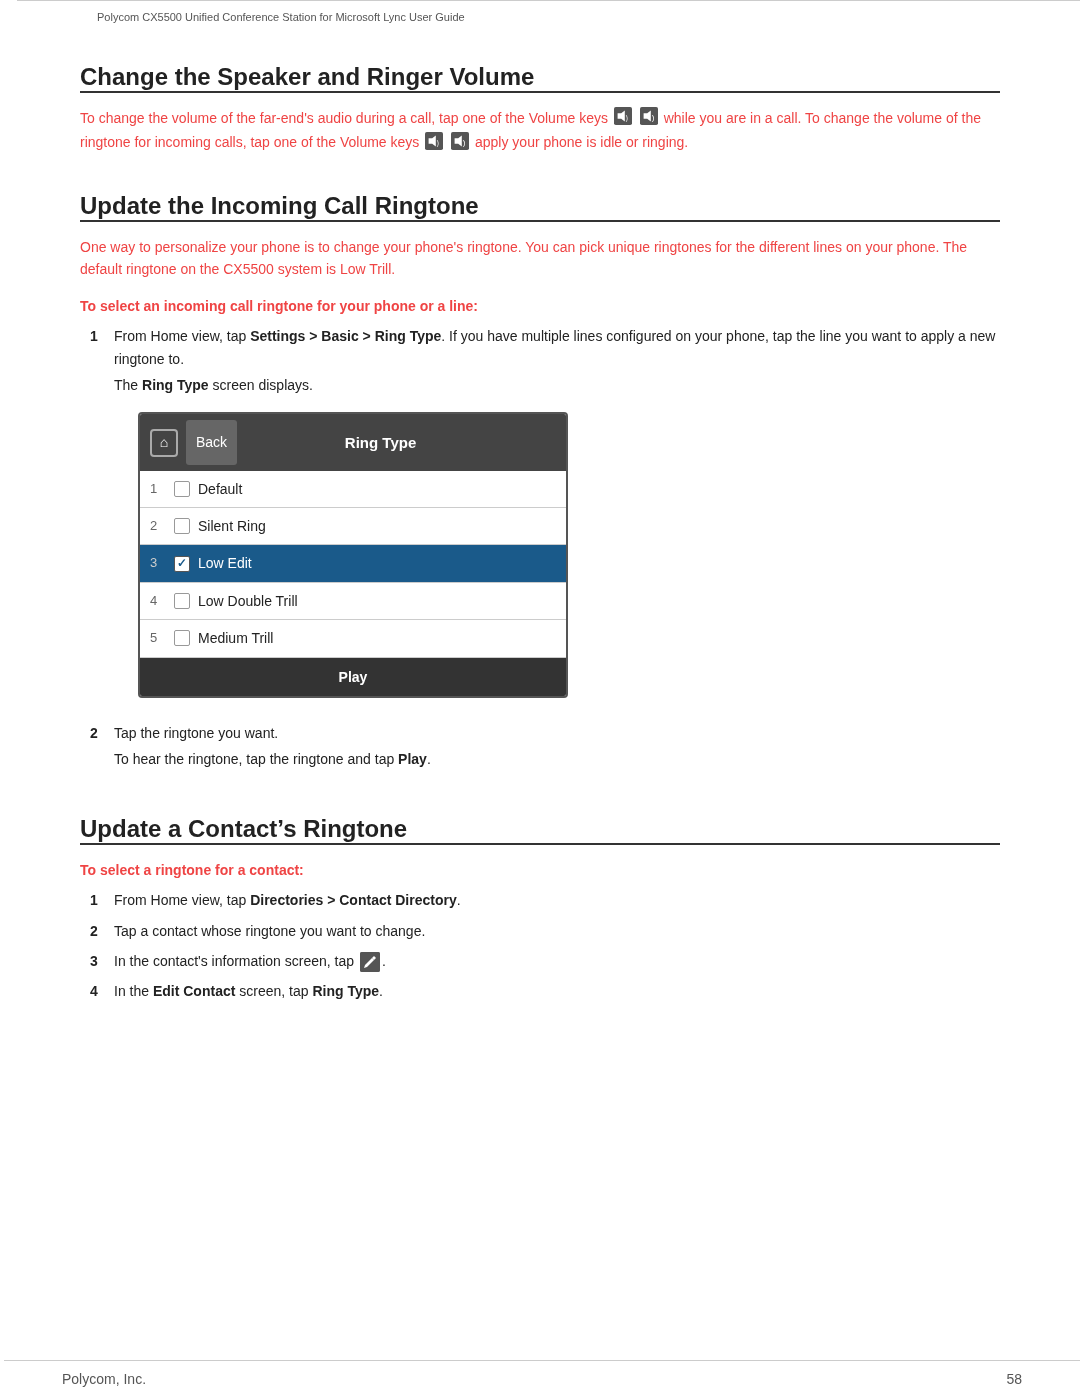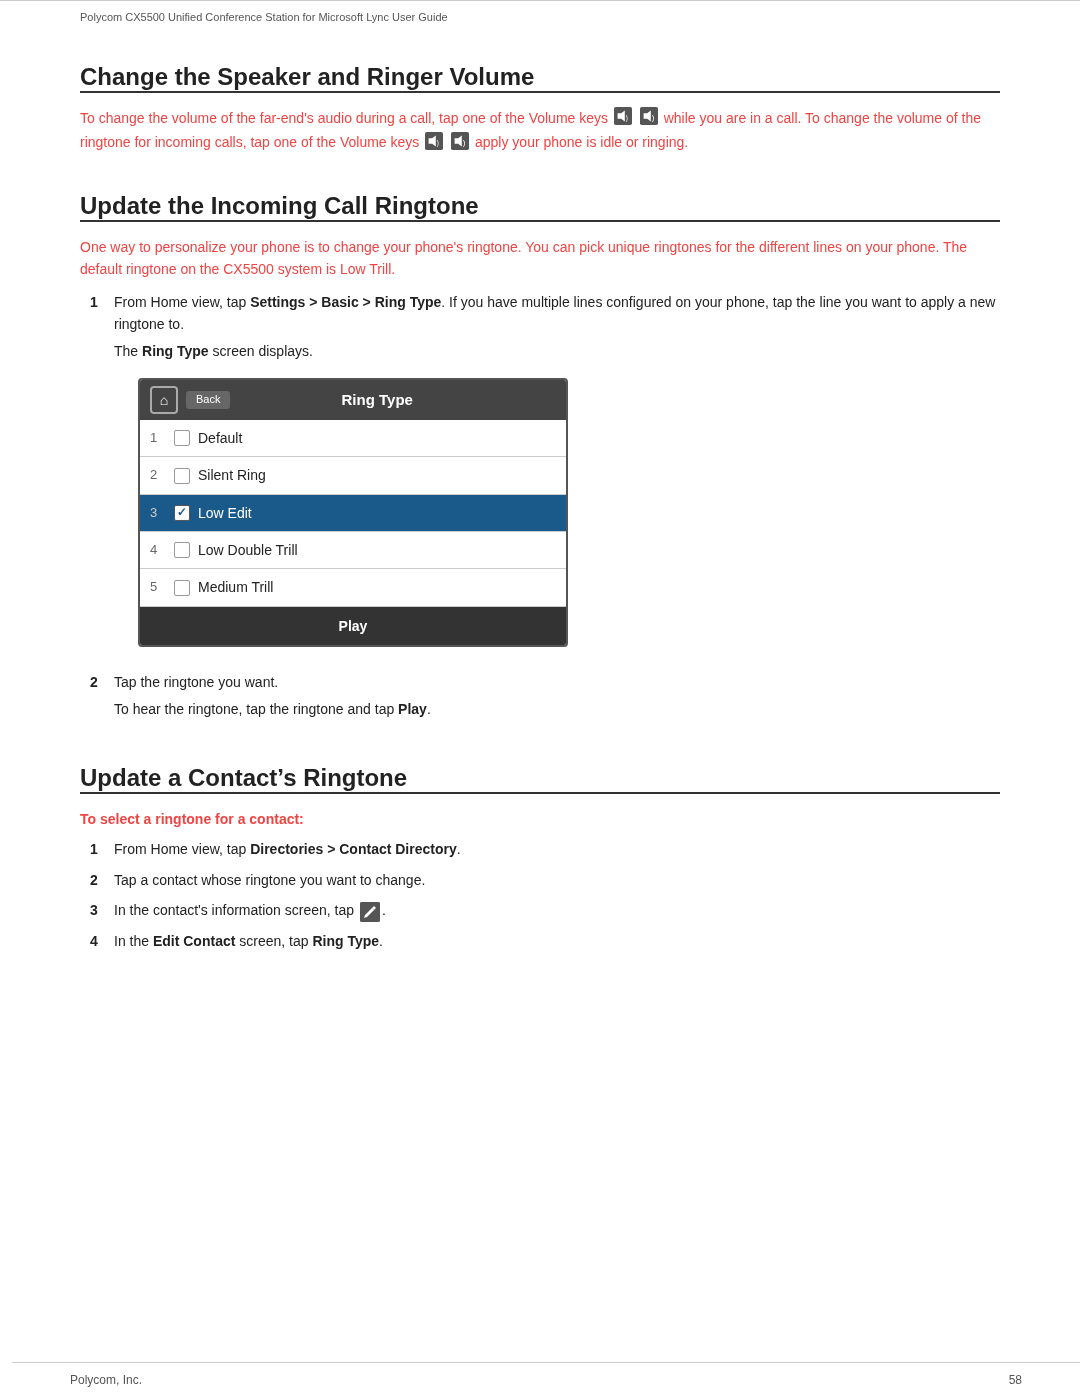--- a/index.html
+++ b/index.html
@@ -16,20 +16,21 @@
       width: 1080px;
       min-height: 1397px;
       padding: 0;
       position: relative;
     }
     .top-bar {
       border-top: 1px solid #ccc;
       padding: 10px 80px;
       font-size: 11px;
       color: #555;
+      margin-left: 17px;
     }
     .content {
       padding: 30px 80px 60px 80px;
     }
     .section {
       margin-bottom: 36px;
     }
     h2 {
       font-size: 24px;
       font-weight: bold;
@@ -105,22 +106,22 @@
       display: flex;
       align-items: center;
       justify-content: center;
       color: #fff;
       font-size: 14px;
     }
     .phone-back-btn {
       background: #666;
       color: #fff;
       border-radius: 3px;
-      padding: 0 10px;
-      font-size: 11px;
+      padding: 11px 10px;
+      font-size: 14px;
     }
     .phone-title {
       color: #fff;
       font-weight: bold;
       font-size: 15px;
       flex: 1;
       text-align: center;
       margin-right: 40px;
     }
     .phone-row {
@@ -167,27 +168,27 @@
       background: #333;
       color: #fff;
       text-align: center;
       padding: 8px;
       font-size: 14px;
       font-weight: bold;
     }
     .footer-bar {
       position: absolute;
       bottom: 0;
-      left: 12px;
+      left: 4px;
       right: 0;
       border-top: 1px solid #ccc;
       padding: 10px 58px;
       display: flex;
       justify-content: space-between;
-      font-size: 12px;
+      font-size: 14px;
       color: #555;
     }
   </style>
 </head>
 <body>
 
 <div class="page">
 
   <div class="top-bar">
     <span>Polycom CX5500 Unified Conference Station for Microsoft Lync User Guide</span>
@@ -228,20 +229,21 @@
             <text x="13" y="14" fill="white" font-size="9">)</text>
           </svg>
         </span>
         <span>apply your phone is idle or ringing.</span>
       </p>
     </div>
 
     <div class="section">
       <h2>Update the Incoming Call Ringtone</h2>
       <p>One way to personalize your phone is to change your phone's ringtone. You can pick unique ringtones for the different lines on your phone. The default ringtone on the CX5500 system is Low Trill.</p>
+      <p class="bold-label">To select an incoming call ringtone for your phone or a line:</p>
       <ol class="step-list">
         <li>
           <span class="step-num">1</span>
           <div class="step-content">
             <span>From Home view, tap <b>Settings &gt; Basic &gt; Ring Type</b>. If you have multiple lines configured on your phone, tap the line you want to apply a new ringtone to.</span>
             <div class="step-sub">The <b>Ring Type</b> screen displays.</div>
 
             
             <div class="phone-screen">
               <div class="phone-header">

